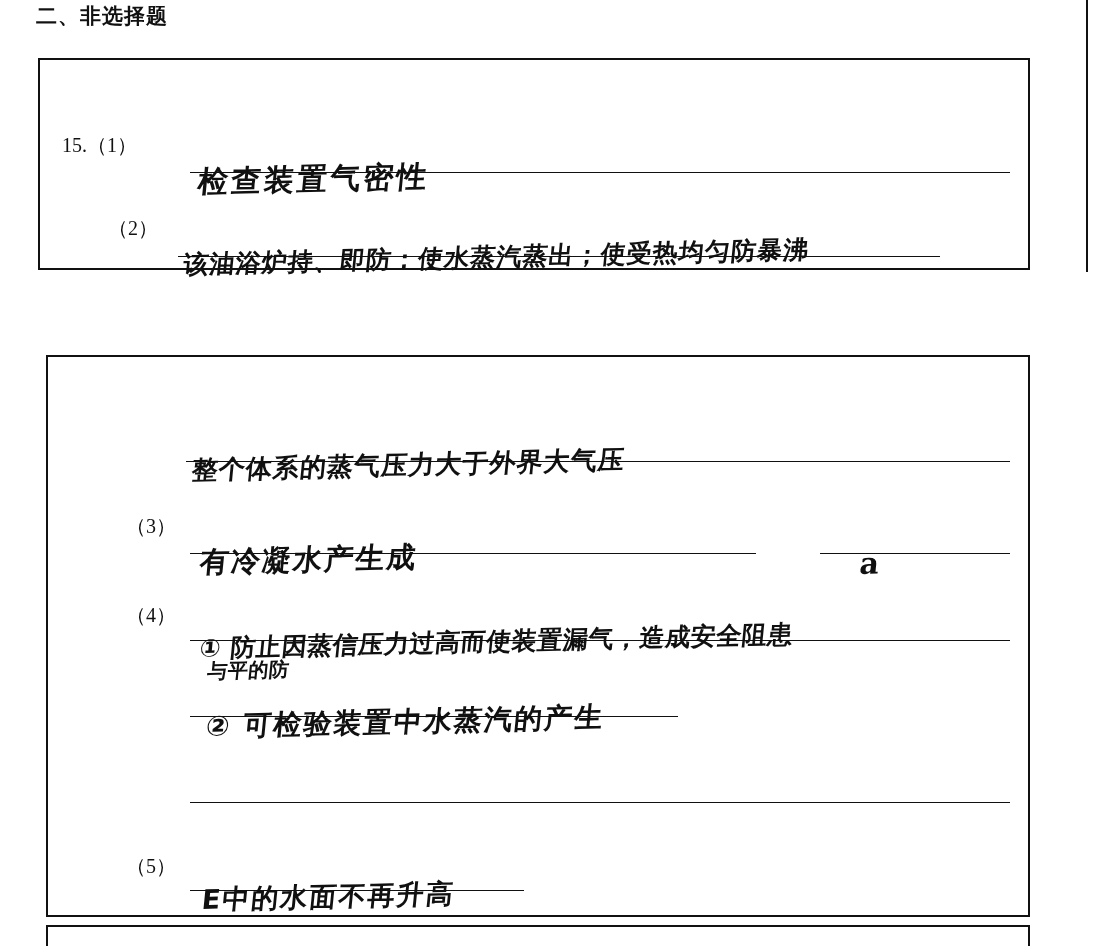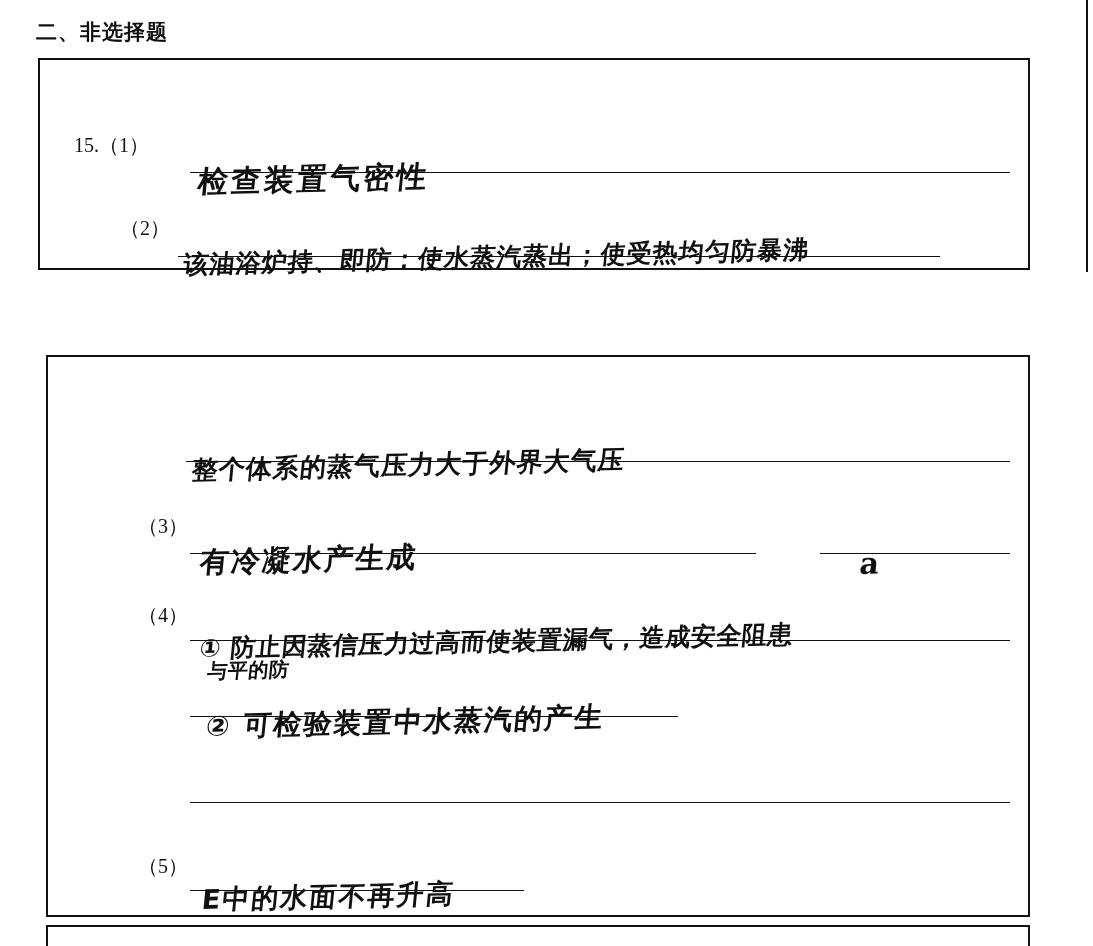--- a/index.html
+++ b/index.html
@@ -20,21 +20,21 @@
     position: absolute;
     left: 0; top: 0;
     width: 1093px;
     height: 946px;
   }
 
   
   .section-heading {
     position: absolute;
     left: 36px;
-    top: 18px;
+    top: 2px;
     font-family: "Liberation Sans", sans-serif;
     font-weight: bold;
     font-size: 21px;
     letter-spacing: 1px;
     color: #111;
     white-space: nowrap;
   }
 
   
   .answer-box {
@@ -55,21 +55,20 @@
     width: 2px;
     height: 272px;
     background: #111;
   }
 
   
   .row {
     position: absolute;
     display: flex;
     align-items: flex-end;
-    margin-left: 12px;
   }
   .row-label {
     font-family: "Liberation Serif", serif;
     font-size: 20px;
     color: #111;
     white-space: nowrap;
     padding-bottom: 2px;
   }
   .rule {
     position: absolute;

